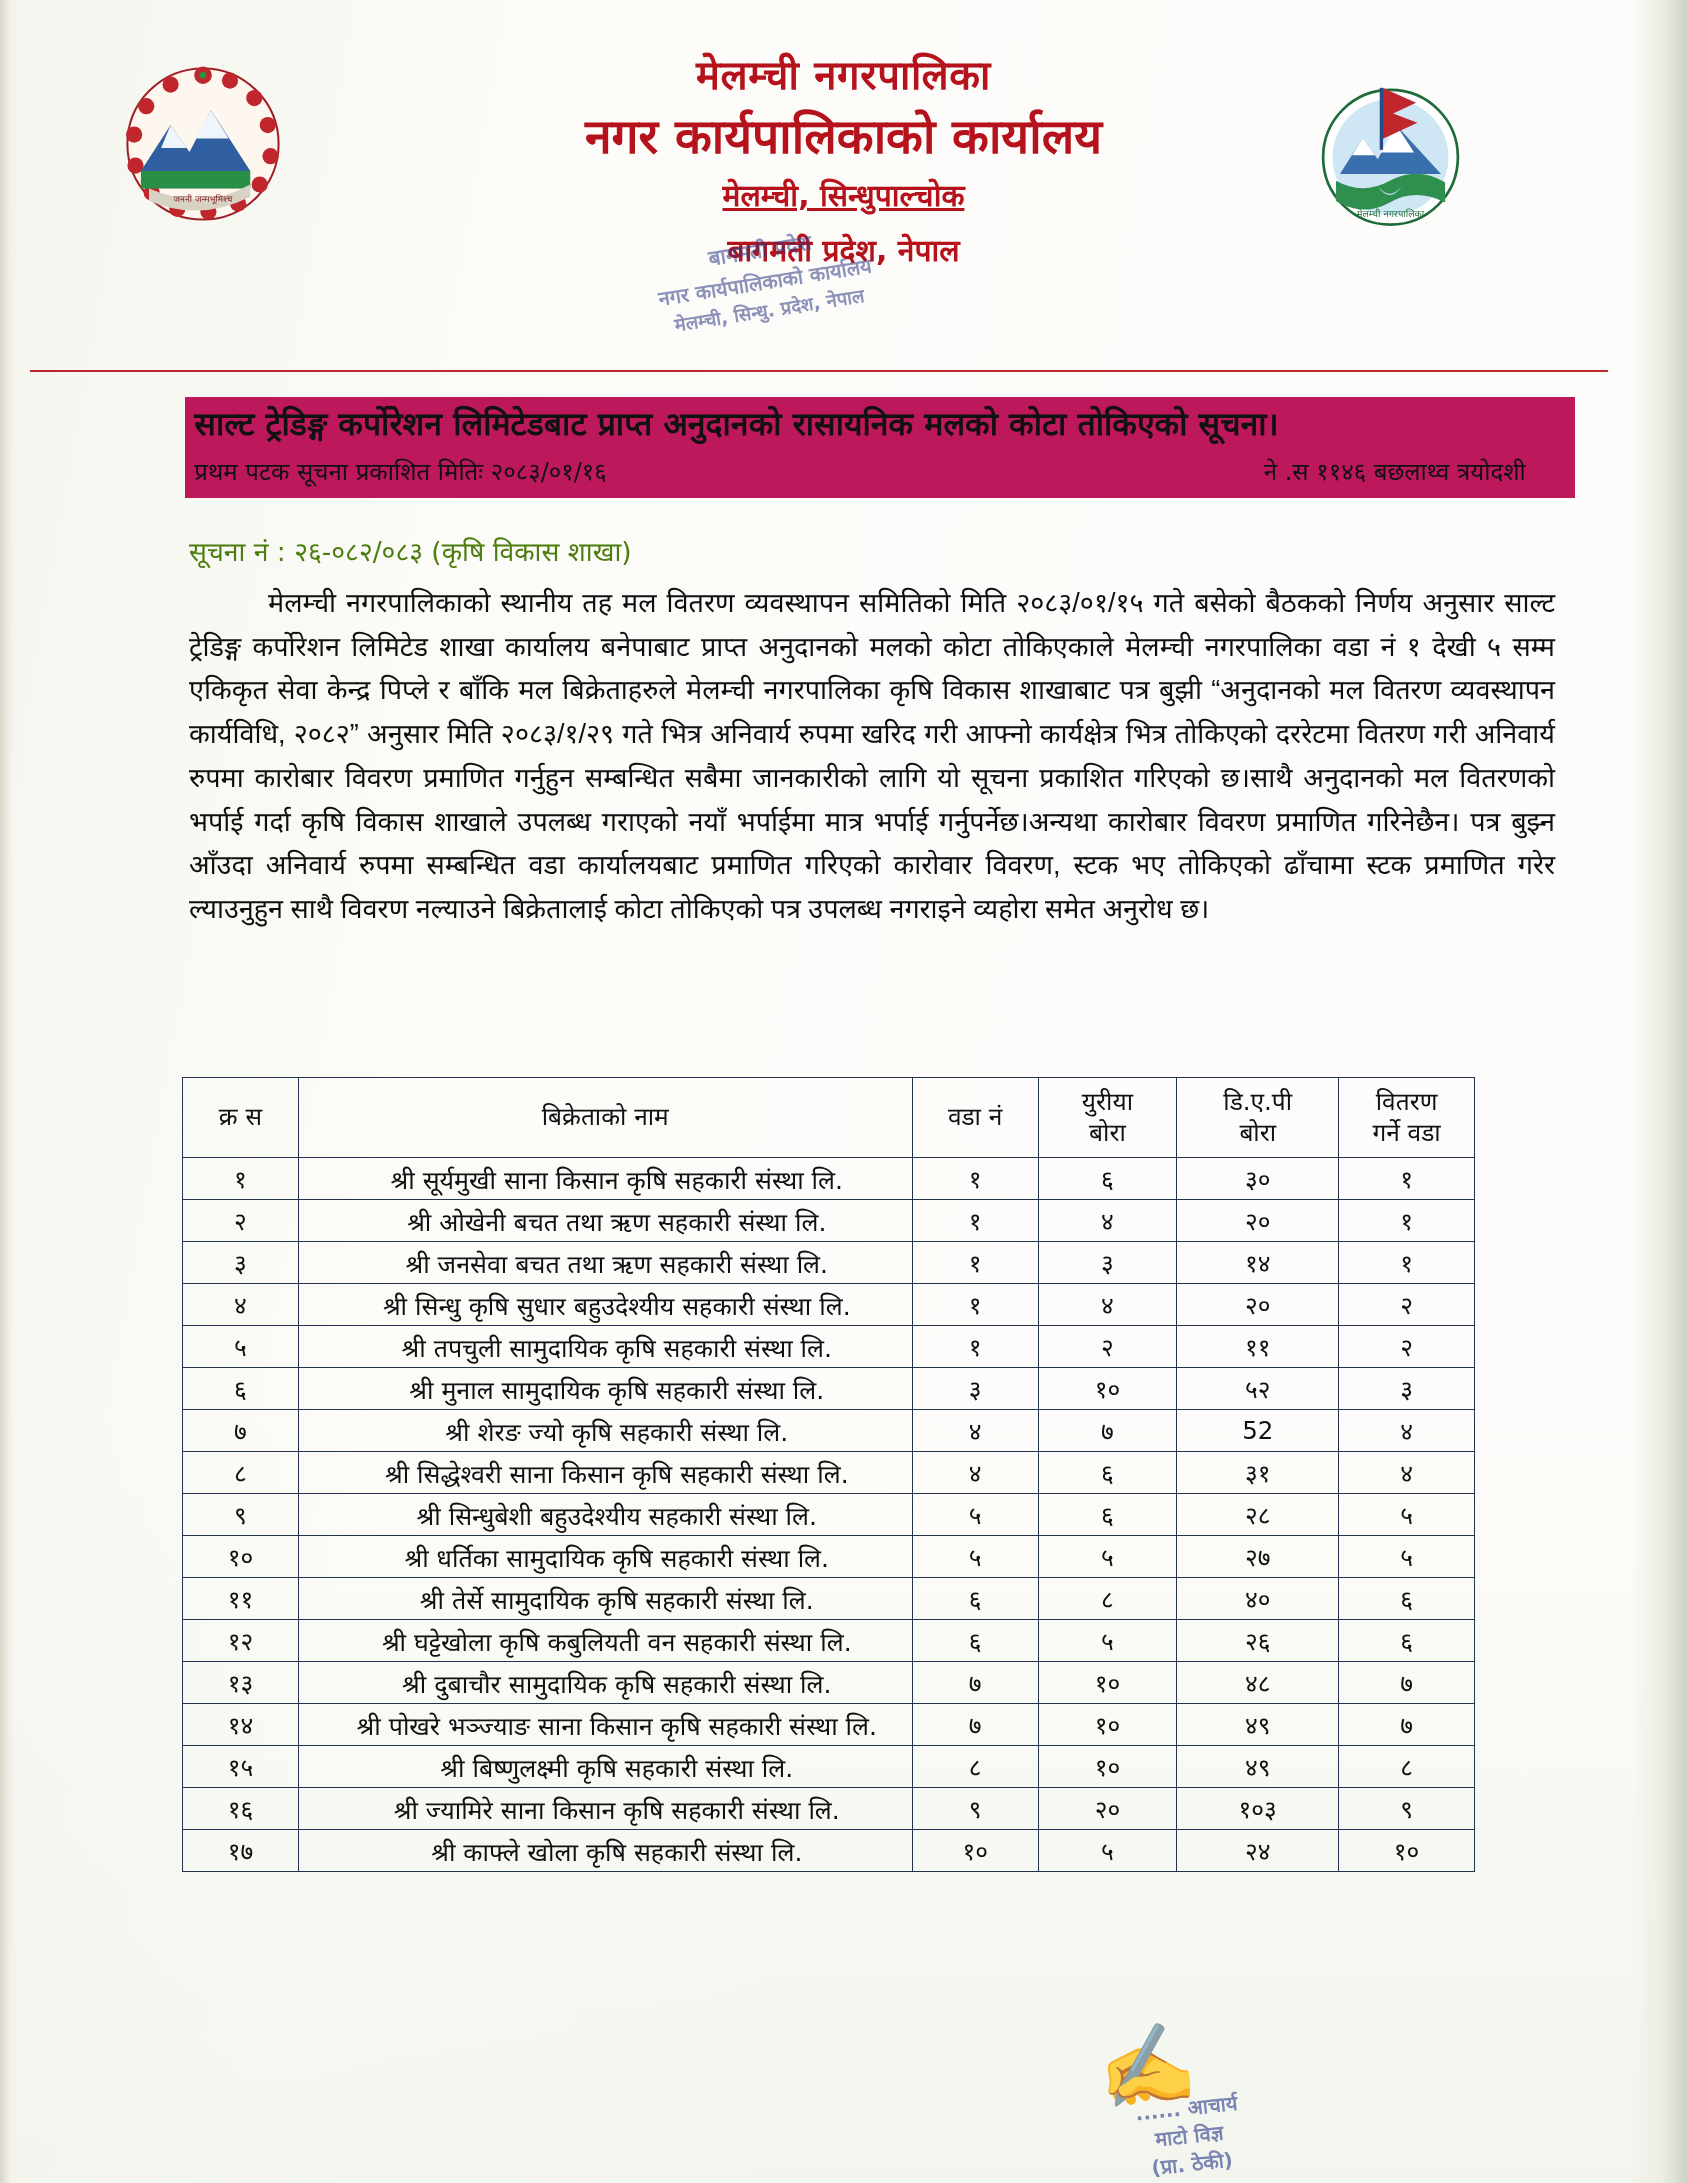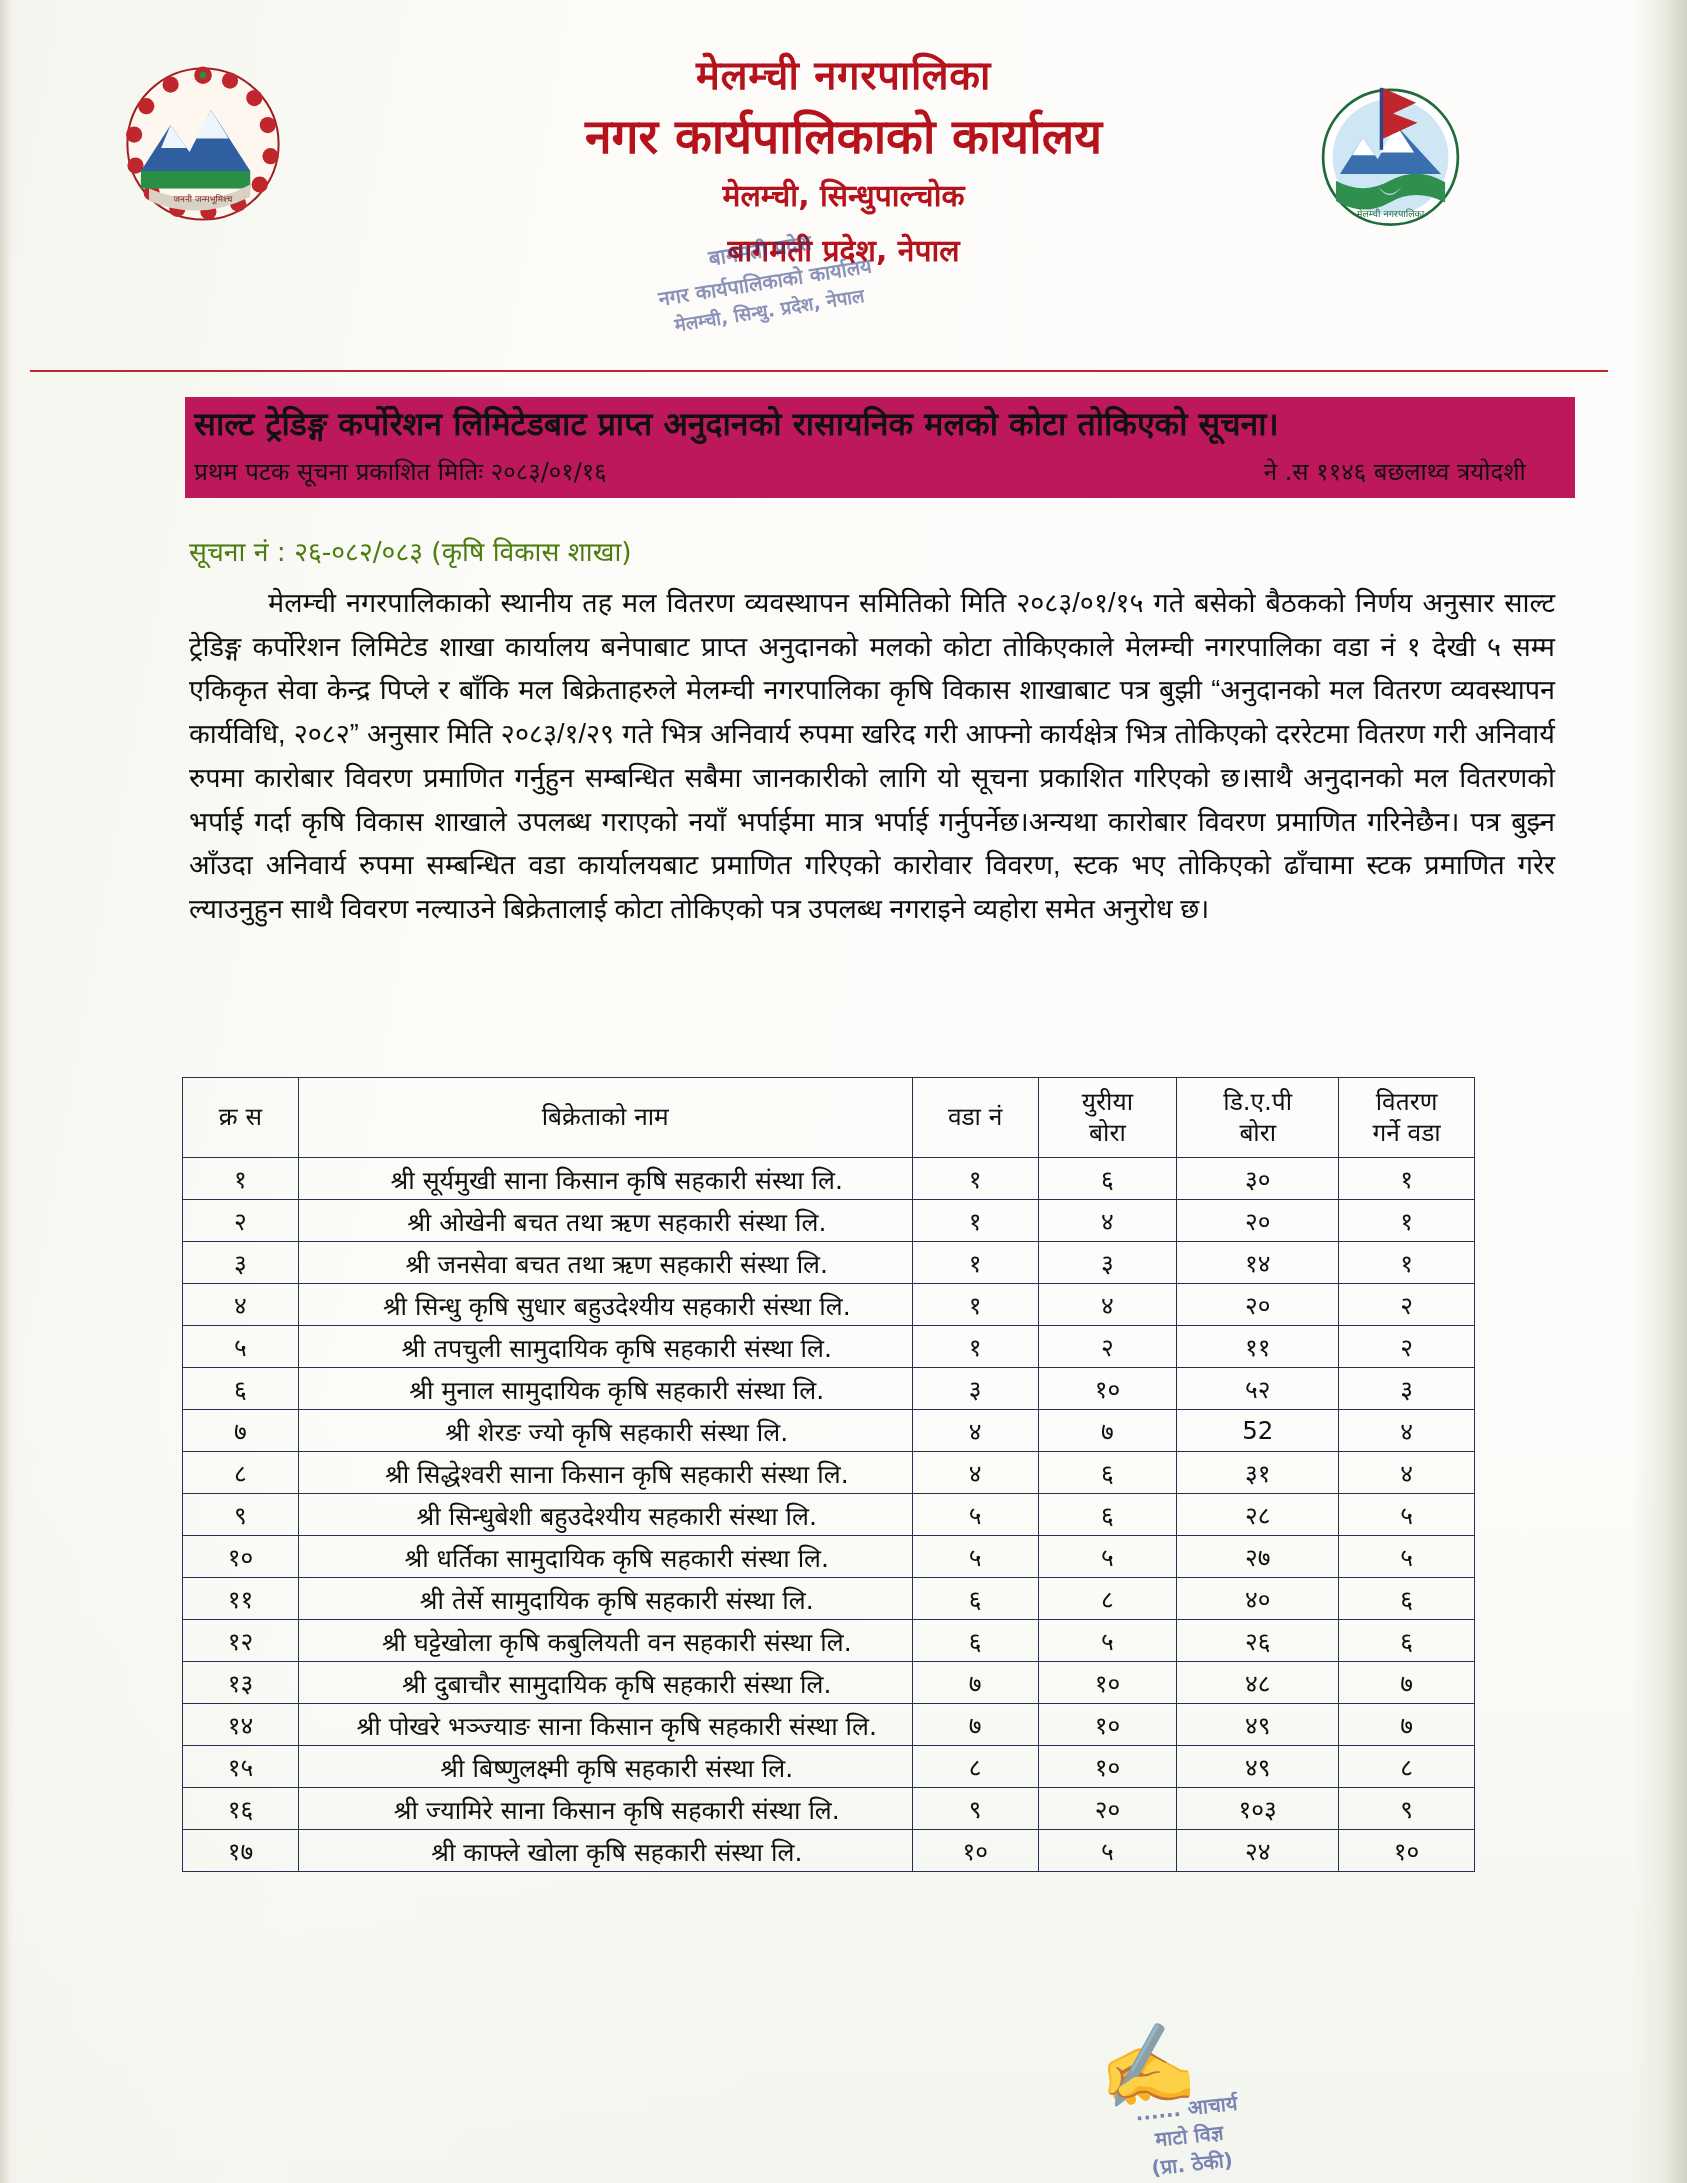--- a/index.html
+++ b/index.html
@@ -82,20 +82,21 @@
     font-weight: bold;
     line-height: 1.3;
     margin-top: 5.3px;
   }
   .org-line3 {
     font-family: "DejaVu Sans", sans-serif;
     font-size: 30px;
     font-weight: bold;
     line-height: 1.35;
     margin-top: 9.3px;
+    text-decoration: underline;
   }
   .org-line4 {
     font-family: "DejaVu Sans", sans-serif;
     font-size: 30px;
     font-weight: bold;
     line-height: 1.35;
     margin-top: 14px;
   }
   .header-rule {
     position: absolute;

